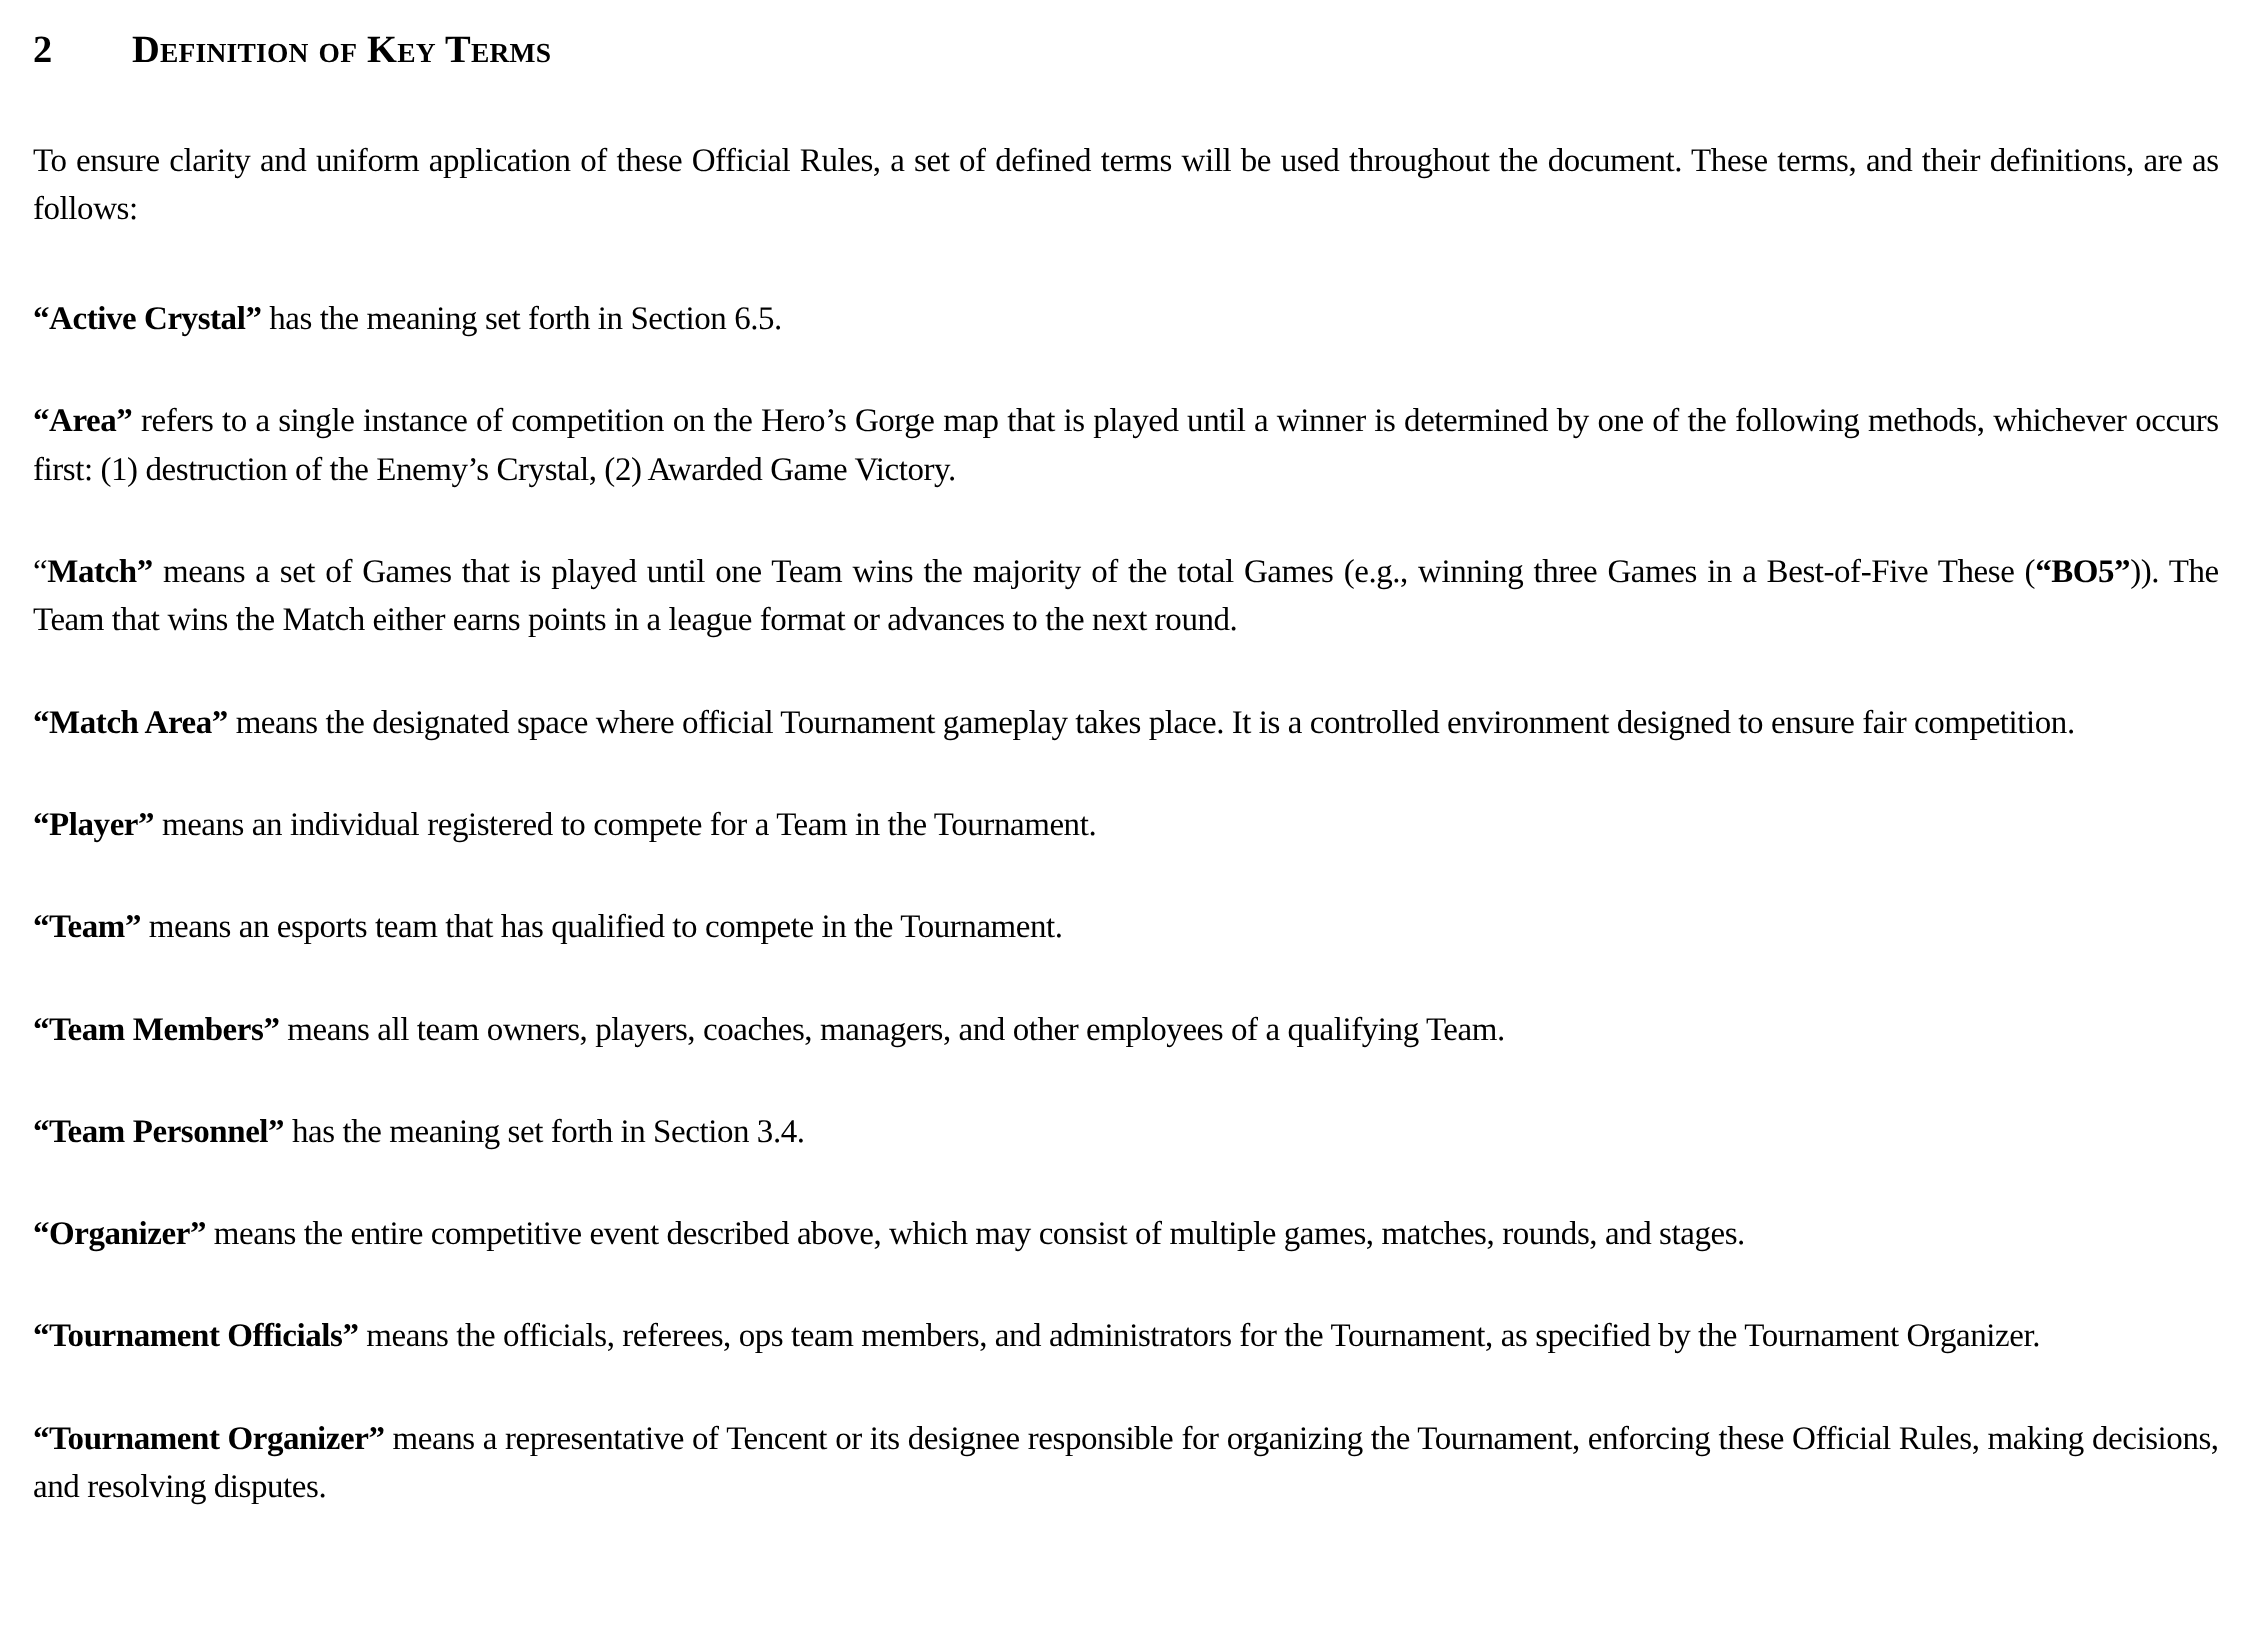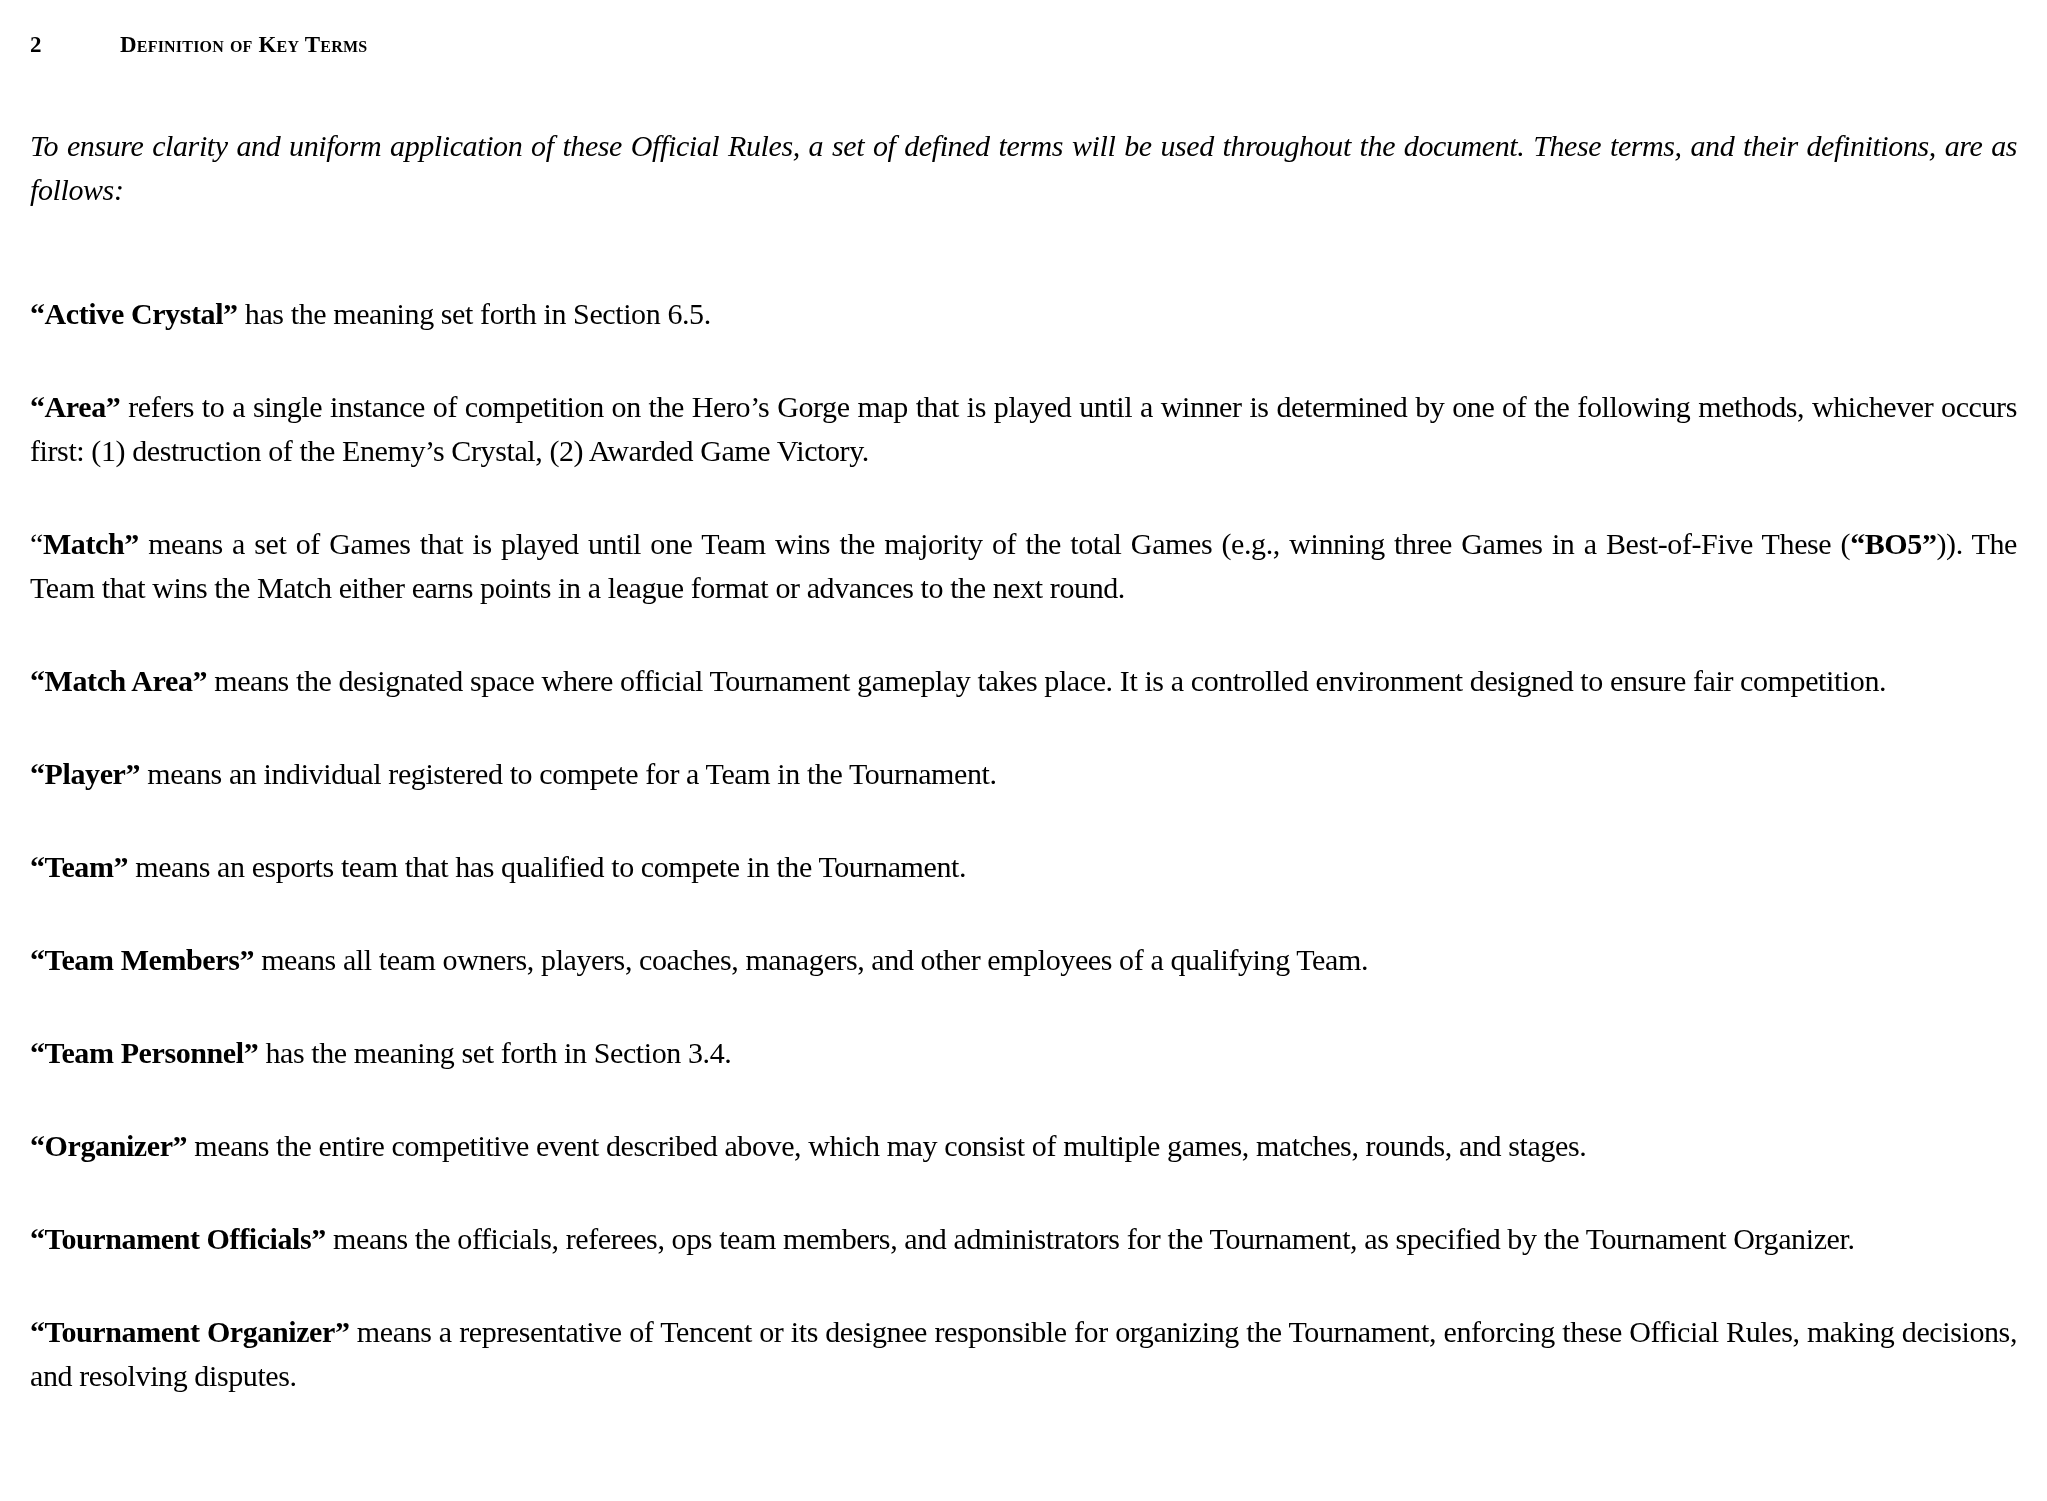--- a/index.html
+++ b/index.html
@@ -6,42 +6,42 @@
   body {
     width: 2047px;
     height: 1501px;
     box-sizing: border-box;
     padding: 24px 30px 0 30px;
     font-family: "Liberation Serif", "DejaVu Serif", serif;
     color: #000000;
     overflow: hidden;
   }
   .heading {
-    font-size: 23px;
+    font-size: 35px;
     font-weight: bold;
     line-height: 42px;
     margin: 0 0 58px 0;
     white-space: nowrap;
   }
   .heading .hnum {
     display: inline-block;
     width: 90px;
   }
   .heading .htitle {
     font-variant: small-caps;
     letter-spacing: 0.2px;
   }
   .para {
     font-size: 30px;
     line-height: 44px;
     letter-spacing: -0.4px;
     text-align: justify;
     margin: 0 0 49px 0;
   }
-  .para.intro { margin-bottom: 80px; font-style: italic; }
+  .para.intro { margin-bottom: 56px; }
   .para b { font-weight: bold; }
 </style>
 </head>
 <body>
 
 <h1 class="heading"><span class="hnum">2</span><span class="htitle">Definition of Key Terms</span></h1>
 
 <p class="para intro">To ensure clarity and uniform application of these Official Rules, a set of defined terms will be used throughout the document. These terms, and their definitions, are as follows:</p>
 
 <p class="para"><b>“Active Crystal”</b><span> has the meaning set forth in Section 6.5.</span></p>

